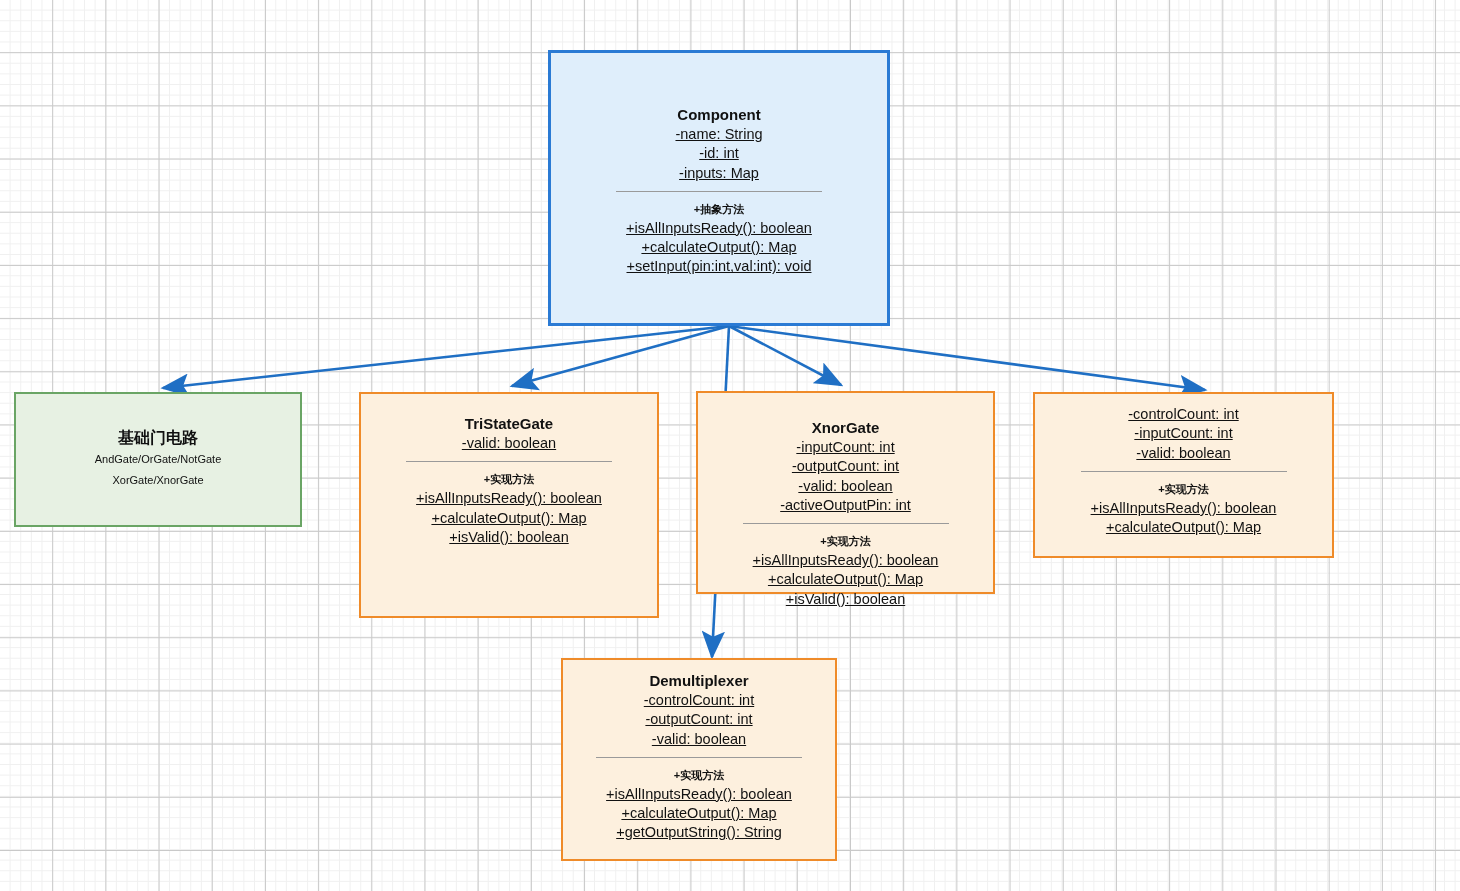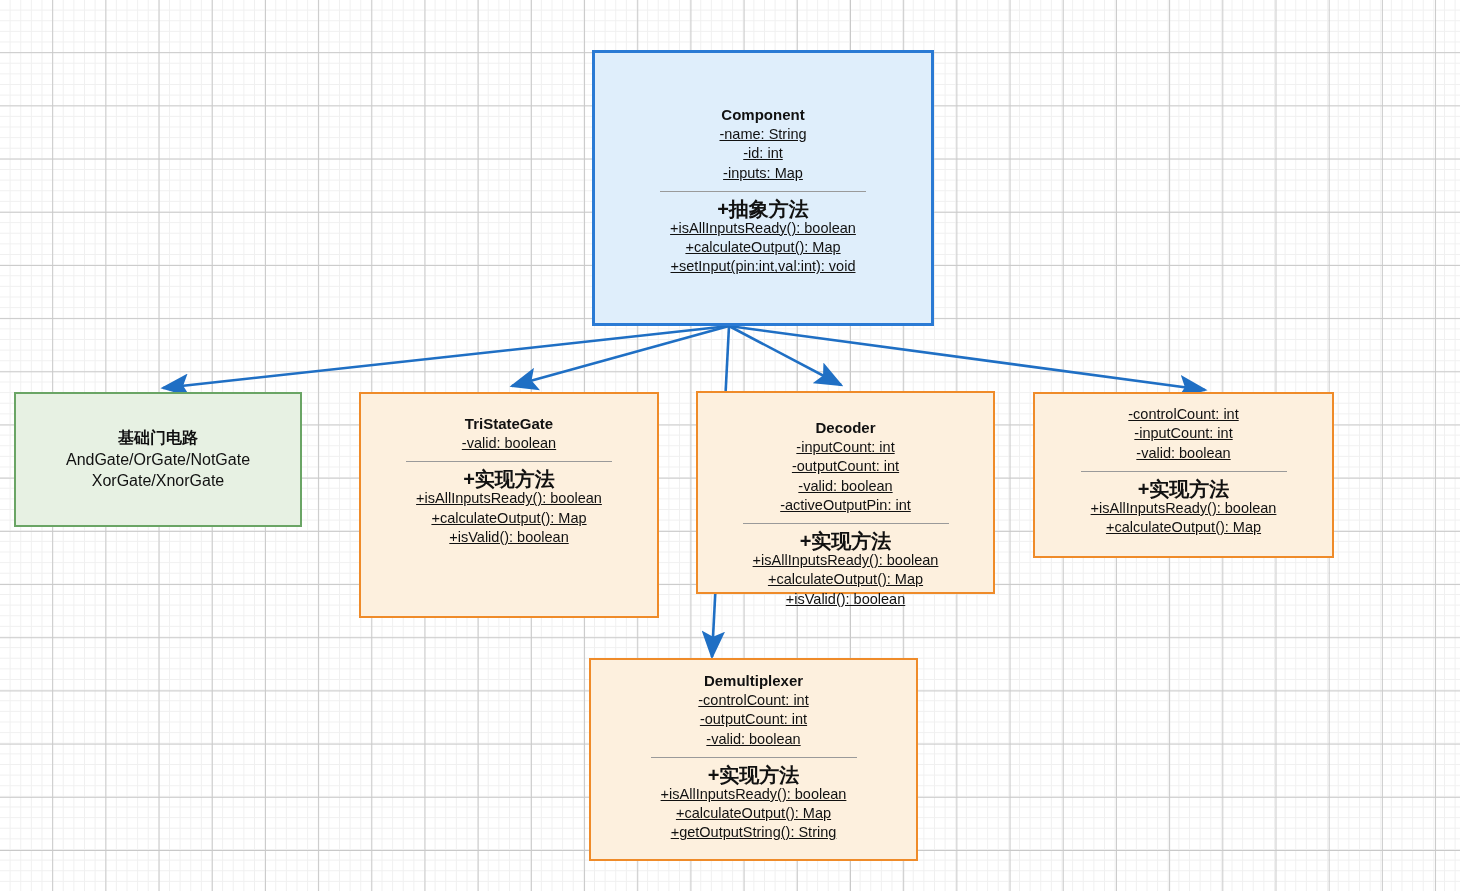--- a/index.html
+++ b/index.html
@@ -69,26 +69,26 @@
     text-decoration: underline;
   }
   .cls-sep {
     height: 1px;
     background: #9a9a9a;
     margin: 8px auto 7px auto;
   }
   .cls-section-title {
     font-weight: bold;
     display: block;
-    font-size: 20px;
+    font-size: 11px;
     line-height: 20px;
   }
   .free-line {
     display: block;
-    font-size: 16px;
+    font-size: 11px;
     line-height: 21px;
   }
   .free-title {
     font-weight: bold;
     font-size: 16px;
     line-height: 22px;
     display: block;
   }
 </style>
 </head>
@@ -104,21 +104,21 @@
     </defs>
     <g stroke="#1f6fc4" stroke-width="2.6" fill="none" marker-end="url(#ah)">
       <line x1="729" y1="326" x2="163" y2="388"></line>
       <line x1="729" y1="326" x2="512" y2="386"></line>
       <line x1="729" y1="326" x2="841" y2="385"></line>
       <line x1="729" y1="326" x2="1205" y2="390"></line>
       <line x1="729" y1="326" x2="712" y2="657"></line>
     </g>
   </svg>
 
-  <div class="uml-box blue" style="left:592px; top:50px; width:342px; height:276px; padding-top:52px;">
+  <div class="uml-box blue" style="left:548px; top:50px; width:342px; height:276px; padding-top:52px;">
     <span class="cls-title">Component</span>
     <span class="cls-row">-name: String</span>
     <span class="cls-row">-id: int</span>
     <span class="cls-row">-inputs: Map</span>
     <div class="cls-sep" style="width:206px;"></div>
     <span class="cls-section-title">+抽象方法</span>
     <span class="cls-row">+isAllInputsReady(): boolean</span>
     <span class="cls-row">+calculateOutput(): Map</span>
     <span class="cls-row">+setInput(pin:int,val:int): void</span>
   </div>
@@ -133,21 +133,21 @@
     <span class="cls-title">TriStateGate</span>
     <span class="cls-row">-valid: boolean</span>
     <div class="cls-sep" style="width:206px;"></div>
     <span class="cls-section-title">+实现方法</span>
     <span class="cls-row">+isAllInputsReady(): boolean</span>
     <span class="cls-row">+calculateOutput(): Map</span>
     <span class="cls-row">+isValid(): boolean</span>
   </div>
 
   <div class="uml-box orange" style="left:696px; top:391px; width:299px; height:203px; padding-top:25px;">
-    <span class="cls-title">Decoder</span>
+    <span class="cls-title">XnorGate</span>
     <span class="cls-row">-inputCount: int</span>
     <span class="cls-row">-outputCount: int</span>
     <span class="cls-row">-valid: boolean</span>
     <span class="cls-row">-activeOutputPin: int</span>
     <div class="cls-sep" style="width:206px;"></div>
     <span class="cls-section-title">+实现方法</span>
     <span class="cls-row">+isAllInputsReady(): boolean</span>
     <span class="cls-row">+calculateOutput(): Map</span>
     <span class="cls-row">+isValid(): boolean</span>
   </div>
@@ -155,21 +155,21 @@
   <div class="uml-box orange" style="left:1033px; top:392px; width:301px; height:166px; padding-top:11px;">
     <span class="cls-row">-controlCount: int</span>
     <span class="cls-row">-inputCount: int</span>
     <span class="cls-row">-valid: boolean</span>
     <div class="cls-sep" style="width:206px;"></div>
     <span class="cls-section-title">+实现方法</span>
     <span class="cls-row">+isAllInputsReady(): boolean</span>
     <span class="cls-row">+calculateOutput(): Map</span>
   </div>
 
-  <div class="uml-box orange" style="left:561px; top:658px; width:329px; height:203px; padding-top:11px;margin-left:28px;">
+  <div class="uml-box orange" style="left:561px; top:658px; width:276px; height:203px; padding-top:11px;">
     <span class="cls-title">Demultiplexer</span>
     <span class="cls-row">-controlCount: int</span>
     <span class="cls-row">-outputCount: int</span>
     <span class="cls-row">-valid: boolean</span>
     <div class="cls-sep" style="width:206px;"></div>
     <span class="cls-section-title">+实现方法</span>
     <span class="cls-row">+isAllInputsReady(): boolean</span>
     <span class="cls-row">+calculateOutput(): Map</span>
     <span class="cls-row">+getOutputString(): String</span>
   </div>

